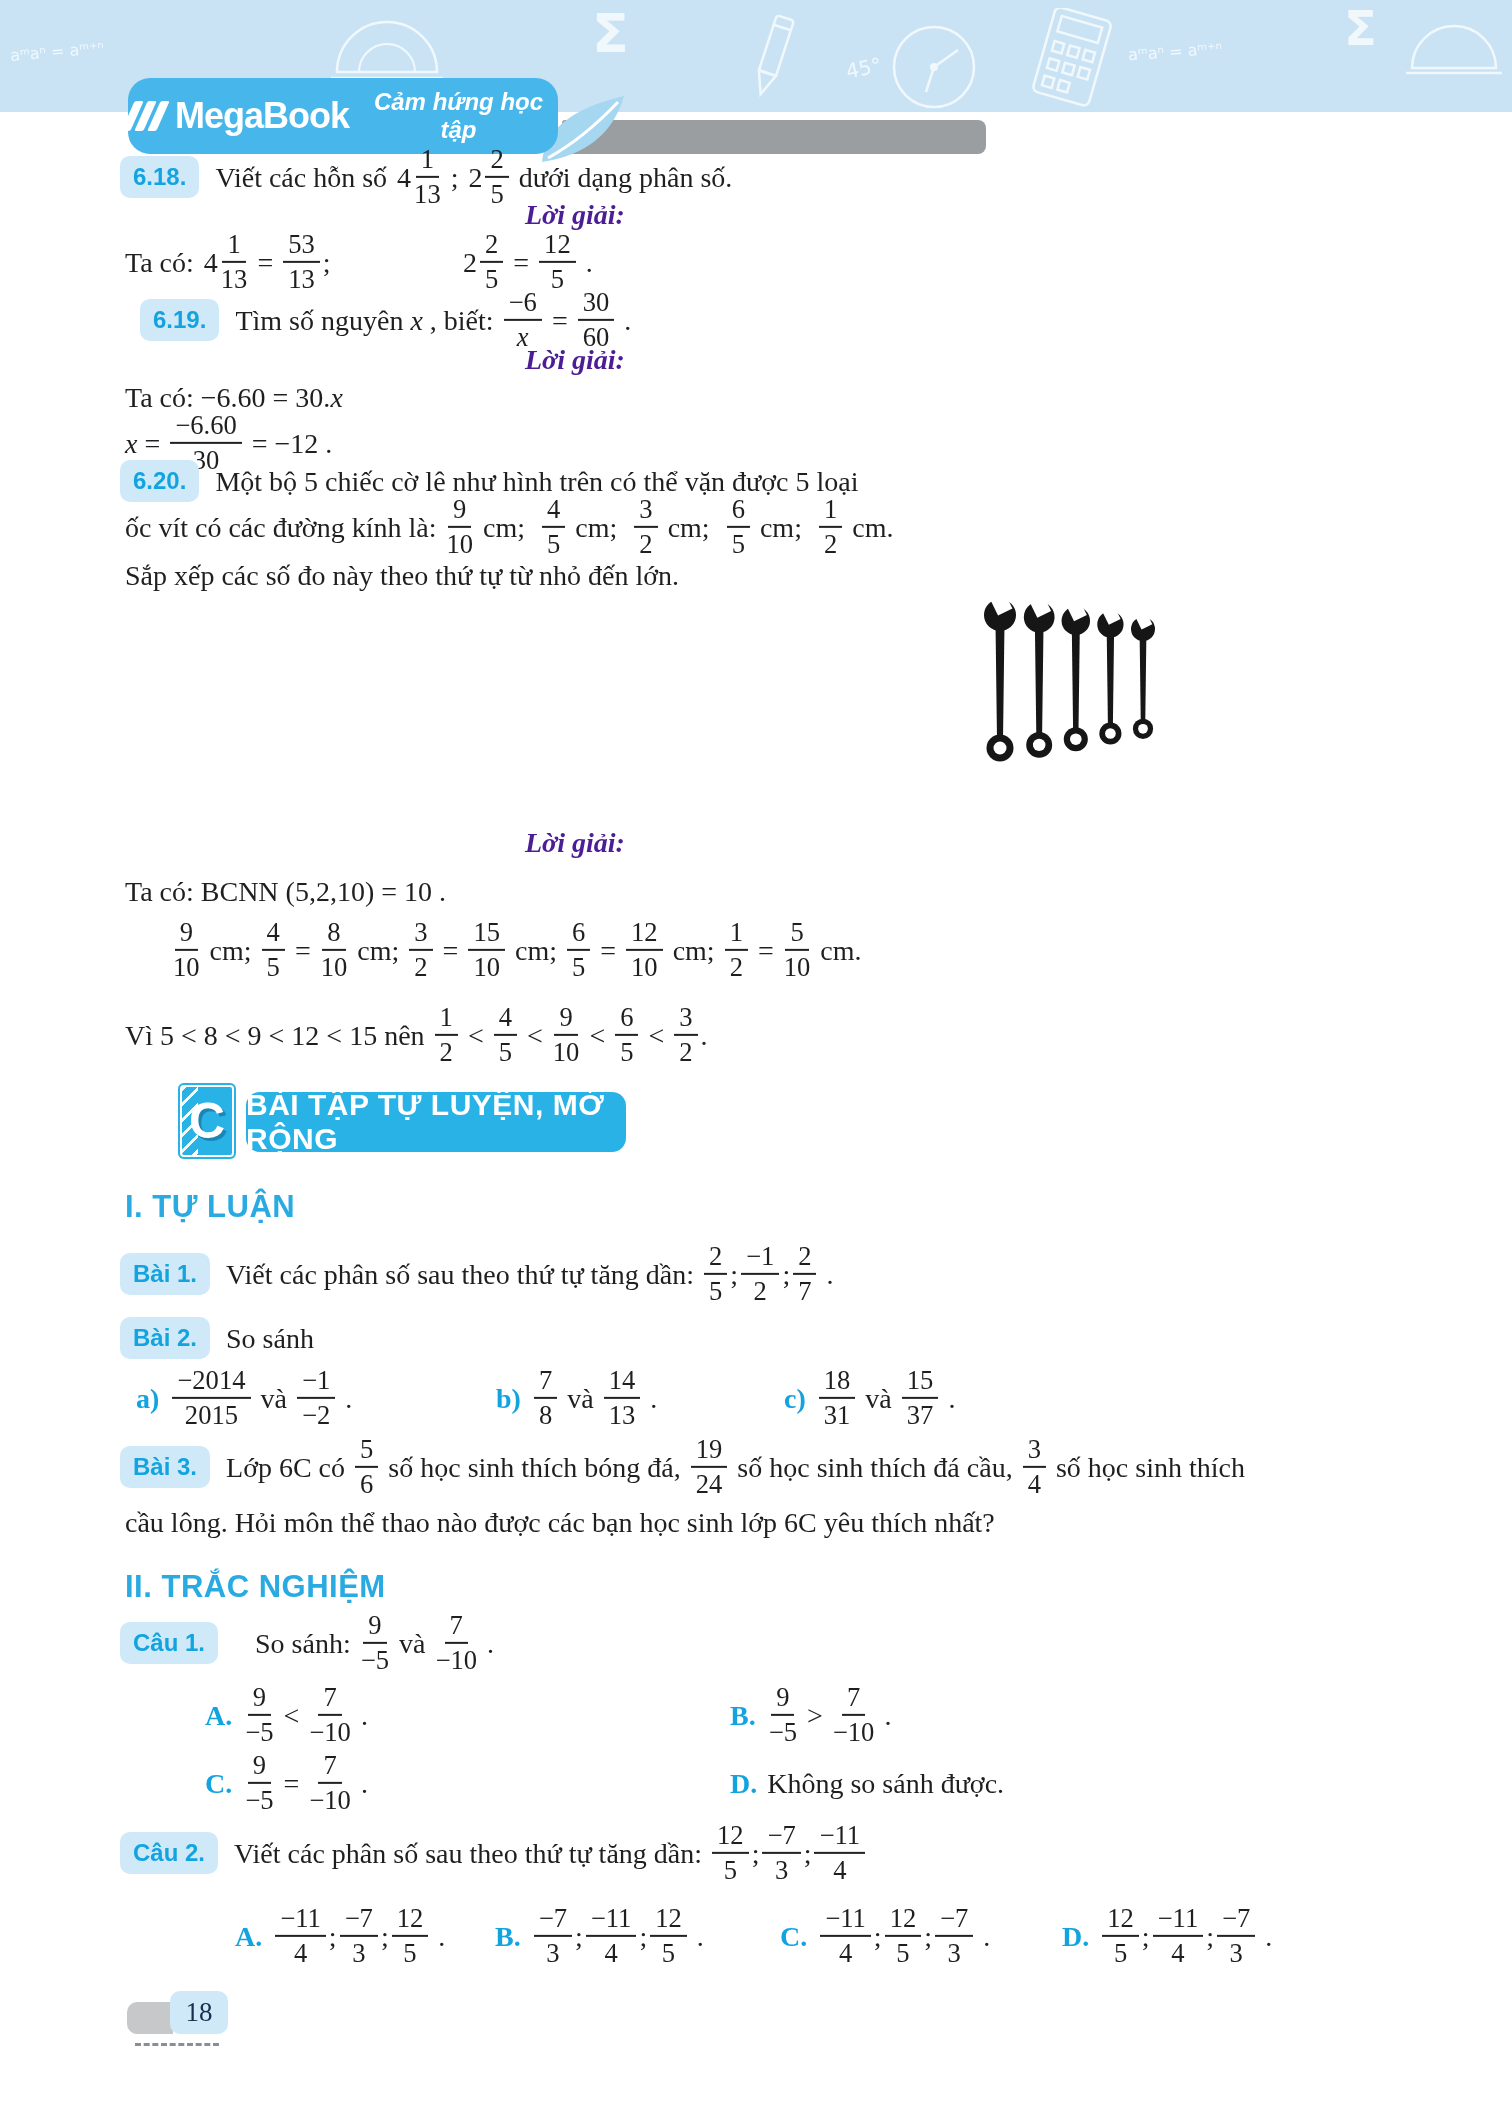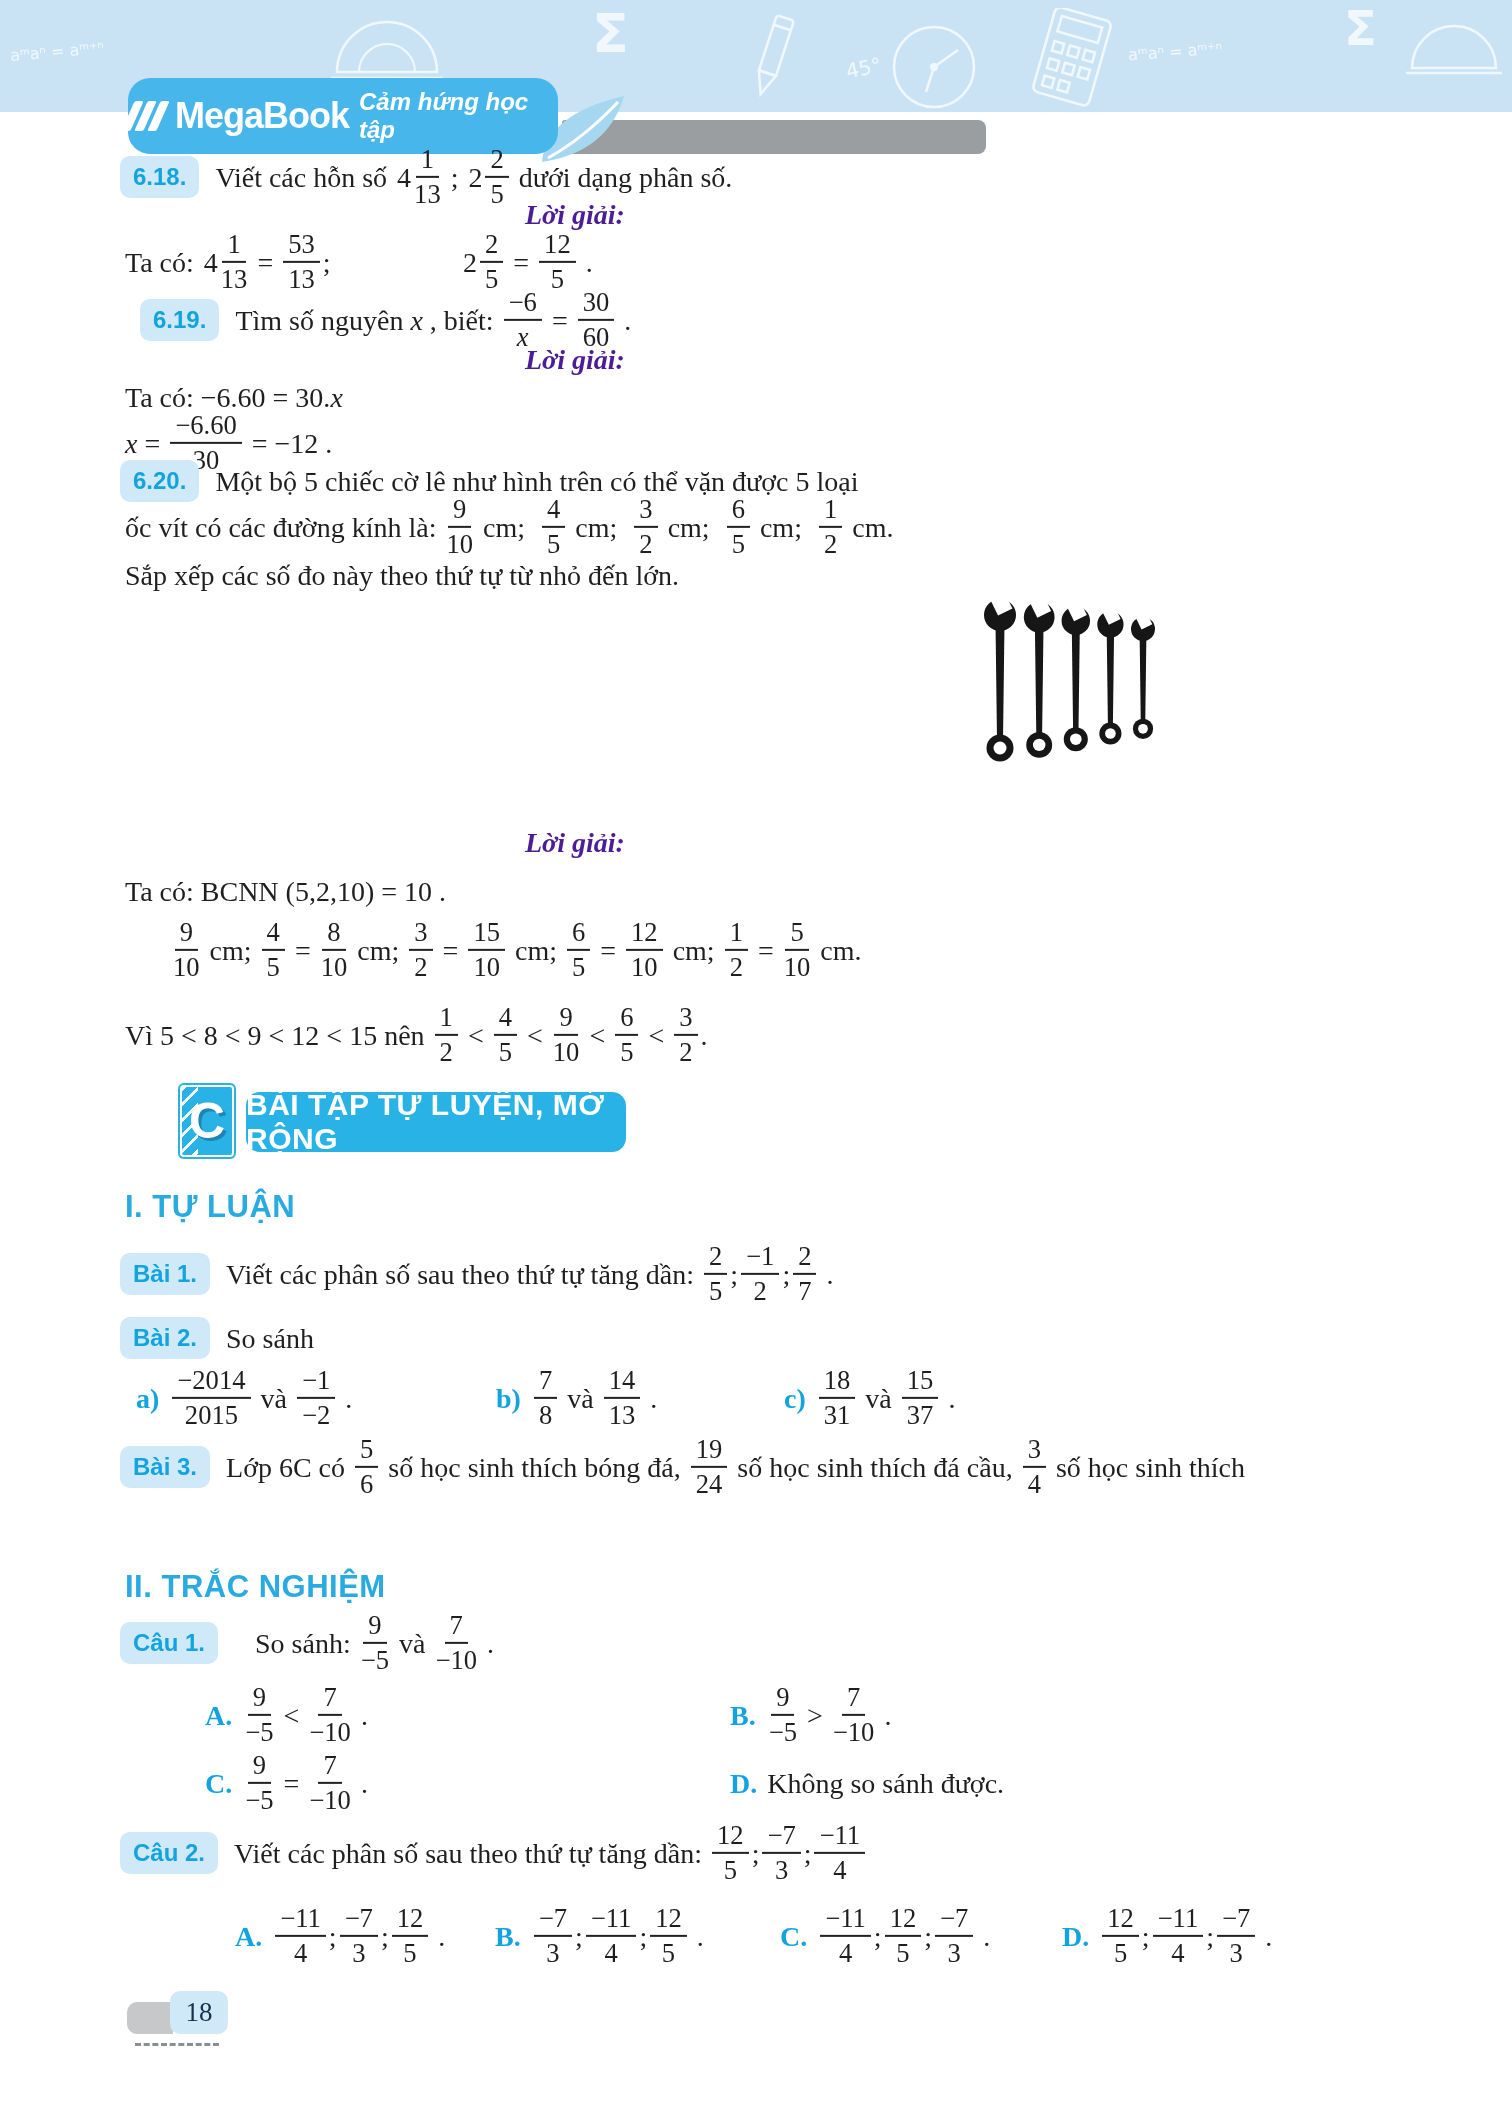--- a/index.html
+++ b/index.html
@@ -4,21 +4,21 @@
 <style>
   html,body{margin:0;padding:0;background:#ffffff;}
   .page{position:relative;width:1512px;height:2119px;background:#ffffff;overflow:hidden;
         font-family:"Liberation Serif",serif;color:#1f1f1f;}
   
   .hdr{position:absolute;left:0;top:0;width:1512px;height:112px;background:#c9e3f5;}
   .doodle{position:absolute;color:#ffffff;opacity:.75;font-family:"DejaVu Sans",sans-serif;}
   .graybar{position:absolute;left:562px;top:120px;width:424px;height:34px;background:#9b9ea0;border-radius:3px 8px 8px 3px;}
   .leaf{position:absolute;left:536px;top:92px;}
   .logo{position:absolute;left:128px;top:78px;width:430px;height:76px;background:#47b6ea;
-        border-radius:22px;display:flex;align-items:center;justify-content:center;gap:10px;}
+        border-radius:22px;display:flex;align-items:center;justify-content:center;gap:10px;text-align:center;}
   .chev{display:inline-flex;gap:4px;margin-right:2px;}
   .chev i{display:block;width:9px;height:30px;background:#ffffff;transform:skewX(-24deg);border-radius:2px;}
   .brand{color:#fff;font:bold 36px "Liberation Sans",sans-serif;letter-spacing:-1px;}
   .slogan{color:#fff;font:italic bold 24px "Liberation Sans",sans-serif;}
   
   .row{position:absolute;display:flex;align-items:center;white-space:nowrap;transform:translateY(-50%);
        font-size:28px;line-height:1.25;}
   .chip{display:inline-flex;align-items:center;justify-content:center;background:#cfe9f8;color:#13a4e0;
         font:bold 24px "Liberation Sans",sans-serif;border-radius:10px;padding:7px 13px;margin-right:16px;}
   .lg{color:#4c1d95;font:italic bold 28px "Liberation Serif",serif;}
@@ -534,20 +534,25 @@
         <span class="tx"> số học sinh thích đá cầu, </span>
         <span class="mx">
           <span class="fr">
             <span class="nu">3</span>
             <span class="de">4</span>
           </span>
         </span>
         <span class="tx"> số học sinh thích</span>
       </span>
   </div>
+  <div class="row" style="left:125px;top:1522px;">
+    <span class="rich">
+        <span class="tx">cầu lông. Hỏi môn thể thao nào được các bạn học sinh lớp 6C yêu thích nhất?</span>
+      </span>
+  </div>
 
   <div class="row" style="left:125px;top:1587px;">
     <span class="sec-title">II. TRẮC NGHIỆM</span>
   </div>
 
   <div class="row" style="left:120px;top:1643px;gap:21px;">
     <span class="chip">Câu 1.</span>
     <span class="rich">
         <span class="tx">So sánh: </span>
         <span class="mx">

